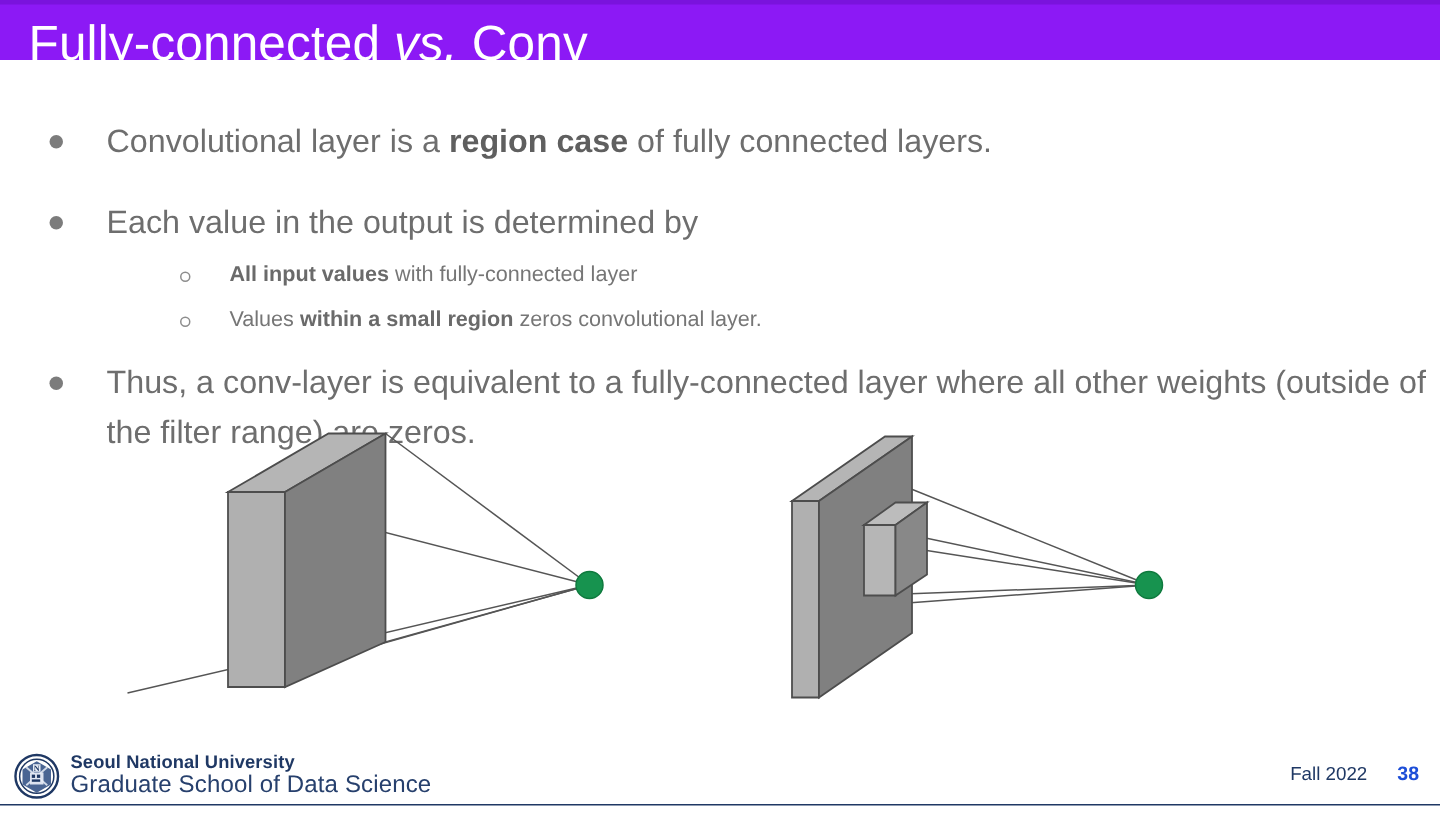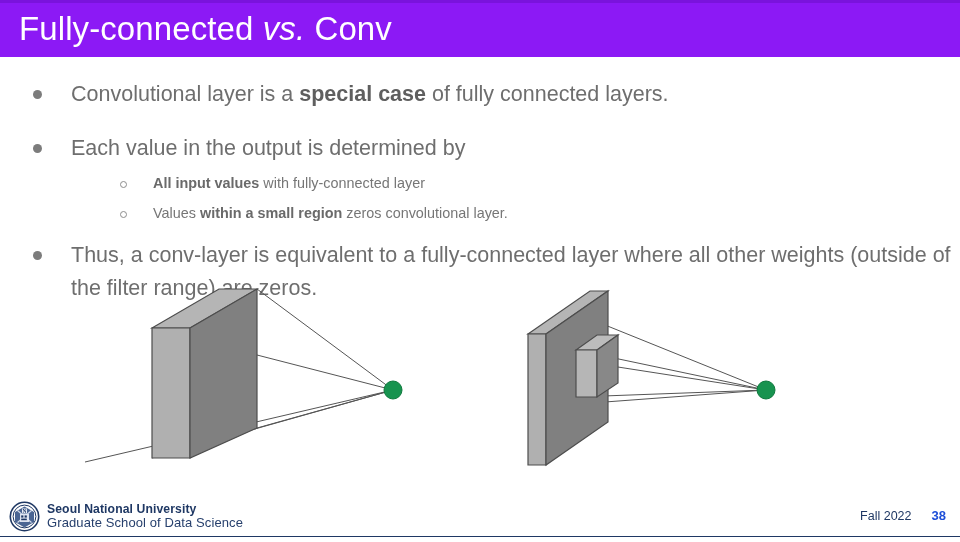--- a/index.html
+++ b/index.html
@@ -18,21 +18,21 @@
     background: #ffffff;
     overflow: hidden;
   }
 
   
   .title-banner {
     position: absolute;
     left: 0;
     top: 0;
     width: 960px;
-    height: 57px;
+    height: 40px;
     background: #8c19f5;
     box-sizing: border-box;
   }
   .title-banner::before {
     content: "";
     position: absolute;
     left: 0; top: 0;
     width: 100%;
     height: 3px;
     background: #7a13dc;
@@ -159,21 +159,21 @@
     margin-left: 7px;
     line-height: 1.15;
   }
   .logo-l1 {
     font-size: 12.2px;
     font-weight: 700;
     color: #1f3864;
     letter-spacing: 0.1px;
   }
   .logo-l2 {
-    font-size: 13px;
+    font-size: 16px;
     font-weight: 400;
     color: #27406d;
     letter-spacing: 0.1px;
   }
   .footer-right {
     position: absolute;
     right: 14px;
     top: 13px;
     display: flex;
     align-items: baseline;
@@ -200,21 +200,21 @@
     </div>
   </div>
 
   <div class="body">
 
     <div class="bullet-row b1">
       <span class="marker">
           <span class="dot-filled"></span>
         </span>
       <span class="text">
-        <span>Convolutional layer is a </span><b>special case</b><span> of fully connected layers.</span>
+        <span>Convolutional layer is a </span><b>region case</b><span> of fully connected layers.</span>
       </span>
     </div>
 
     <div class="bullet-row b1">
       <span class="marker">
           <span class="dot-filled"></span>
         </span>
       <span class="text">
         <span>Each value in the output is determined by</span>
       </span>

